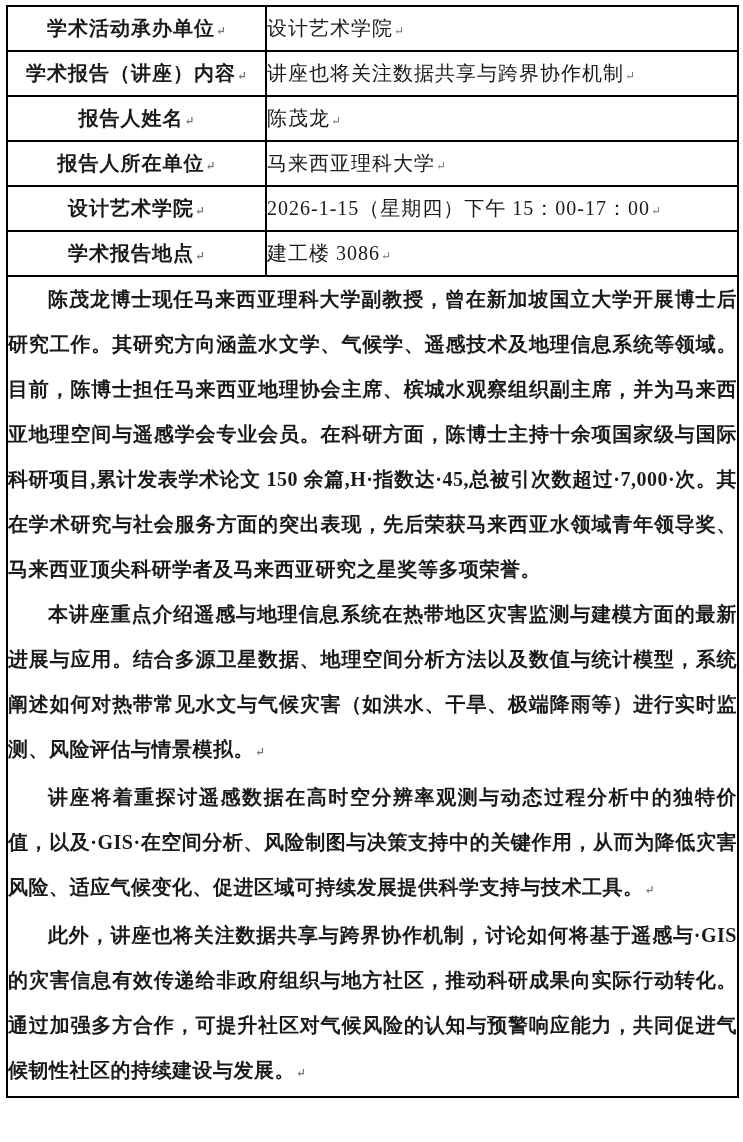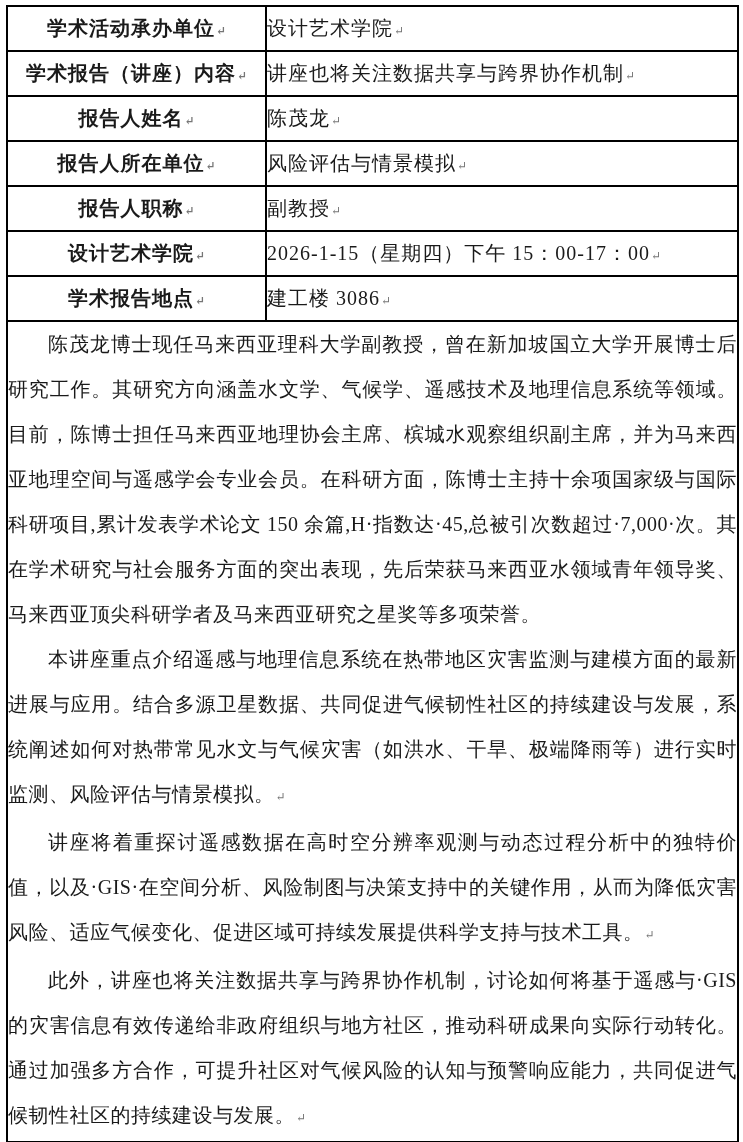--- a/index.html
+++ b/index.html
@@ -56,20 +56,21 @@
     padding: 4px 14px 0 14px;
   }
   .body-cell p {
     margin: 0;
     font-size: 20px;
     line-height: 45px;
     text-align: justify;
     text-align-last: left;
     text-indent: 2em;
     letter-spacing: 0.5px;
+    font-weight: bold;
   }
   .pmark {
     font-size: 12px;
     color: #555555;
     opacity: 0.8;
     letter-spacing: 0;
     margin-left: 1px;
     vertical-align: baseline;
   }
 </style>
@@ -86,37 +87,33 @@
       <tr>
         <td class="label-cell"><span>学术报告（讲座）内容</span><span class="pmark">↵</span></td>
         <td class="value-cell"><span>讲座也将关注数据共享与跨界协作机制</span><span class="pmark">↵</span></td>
       </tr>
       <tr>
         <td class="label-cell"><span>报告人姓名</span><span class="pmark">↵</span></td>
         <td class="value-cell"><span>陈茂龙</span><span class="pmark">↵</span></td>
       </tr>
       <tr>
         <td class="label-cell"><span>报告人所在单位</span><span class="pmark">↵</span></td>
-        <td class="value-cell"><span>风险评估与情景模拟</span><span class="pmark">↵</span></td>
-      </tr>
-      <tr>
-        <td class="label-cell"><span>报告人职称</span><span class="pmark">↵</span></td>
-        <td class="value-cell"><span>副教授</span><span class="pmark">↵</span></td>
+        <td class="value-cell"><span>马来西亚理科大学</span><span class="pmark">↵</span></td>
       </tr>
       <tr>
         <td class="label-cell"><span>设计艺术学院</span><span class="pmark">↵</span></td>
         <td class="value-cell"><span>2026-1-15（星期四）下午 15：00-17：00</span><span class="pmark">↵</span></td>
       </tr>
       <tr>
         <td class="label-cell"><span>学术报告地点</span><span class="pmark">↵</span></td>
         <td class="value-cell"><span>建工楼 3086</span><span class="pmark">↵</span></td>
       </tr>
       <tr>
         <td class="body-cell" colspan="2">
           <p><span>陈茂龙博士现任马来西亚理科大学副教授，曾在新加坡国立大学开展博士后研究工作。其研究方向涵盖水文学、气候学、遥感技术及地理信息系统等领域。目前，陈博士担任马来西亚地理协会主席、槟城水观察组织副主席，并为马来西亚地理空间与遥感学会专业会员。在科研方面，陈博士主持十余项国家级与国际科研项目,累计发表学术论文 150 余篇,H·指数达·45,总被引次数超过·7,000·次。其在学术研究与社会服务方面的突出表现，先后荣获马来西亚水领域青年领导奖、马来西亚顶尖科研学者及马来西亚研究之星奖等多项荣誉。</span></p>
-          <p><span>本讲座重点介绍遥感与地理信息系统在热带地区灾害监测与建模方面的最新进展与应用。结合多源卫星数据、共同促进气候韧性社区的持续建设与发展，系统阐述如何对热带常见水文与气候灾害（如洪水、干旱、极端降雨等）进行实时监测、风险评估与情景模拟。</span><span class="pmark">↵</span></p>
+          <p><span>本讲座重点介绍遥感与地理信息系统在热带地区灾害监测与建模方面的最新进展与应用。结合多源卫星数据、地理空间分析方法以及数值与统计模型，系统阐述如何对热带常见水文与气候灾害（如洪水、干旱、极端降雨等）进行实时监测、风险评估与情景模拟。</span><span class="pmark">↵</span></p>
           <p><span>讲座将着重探讨遥感数据在高时空分辨率观测与动态过程分析中的独特价值，以及·GIS·在空间分析、风险制图与决策支持中的关键作用，从而为降低灾害风险、适应气候变化、促进区域可持续发展提供科学支持与技术工具。</span><span class="pmark">↵</span></p>
           <p><span>此外，讲座也将关注数据共享与跨界协作机制，讨论如何将基于遥感与·GIS的灾害信息有效传递给非政府组织与地方社区，推动科研成果向实际行动转化。通过加强多方合作，可提升社区对气候风险的认知与预警响应能力，共同促进气候韧性社区的持续建设与发展。</span><span class="pmark">↵</span></p>
         </td>
       </tr>
     </tbody>
   </table>
 </div>
 
 </body></html>

